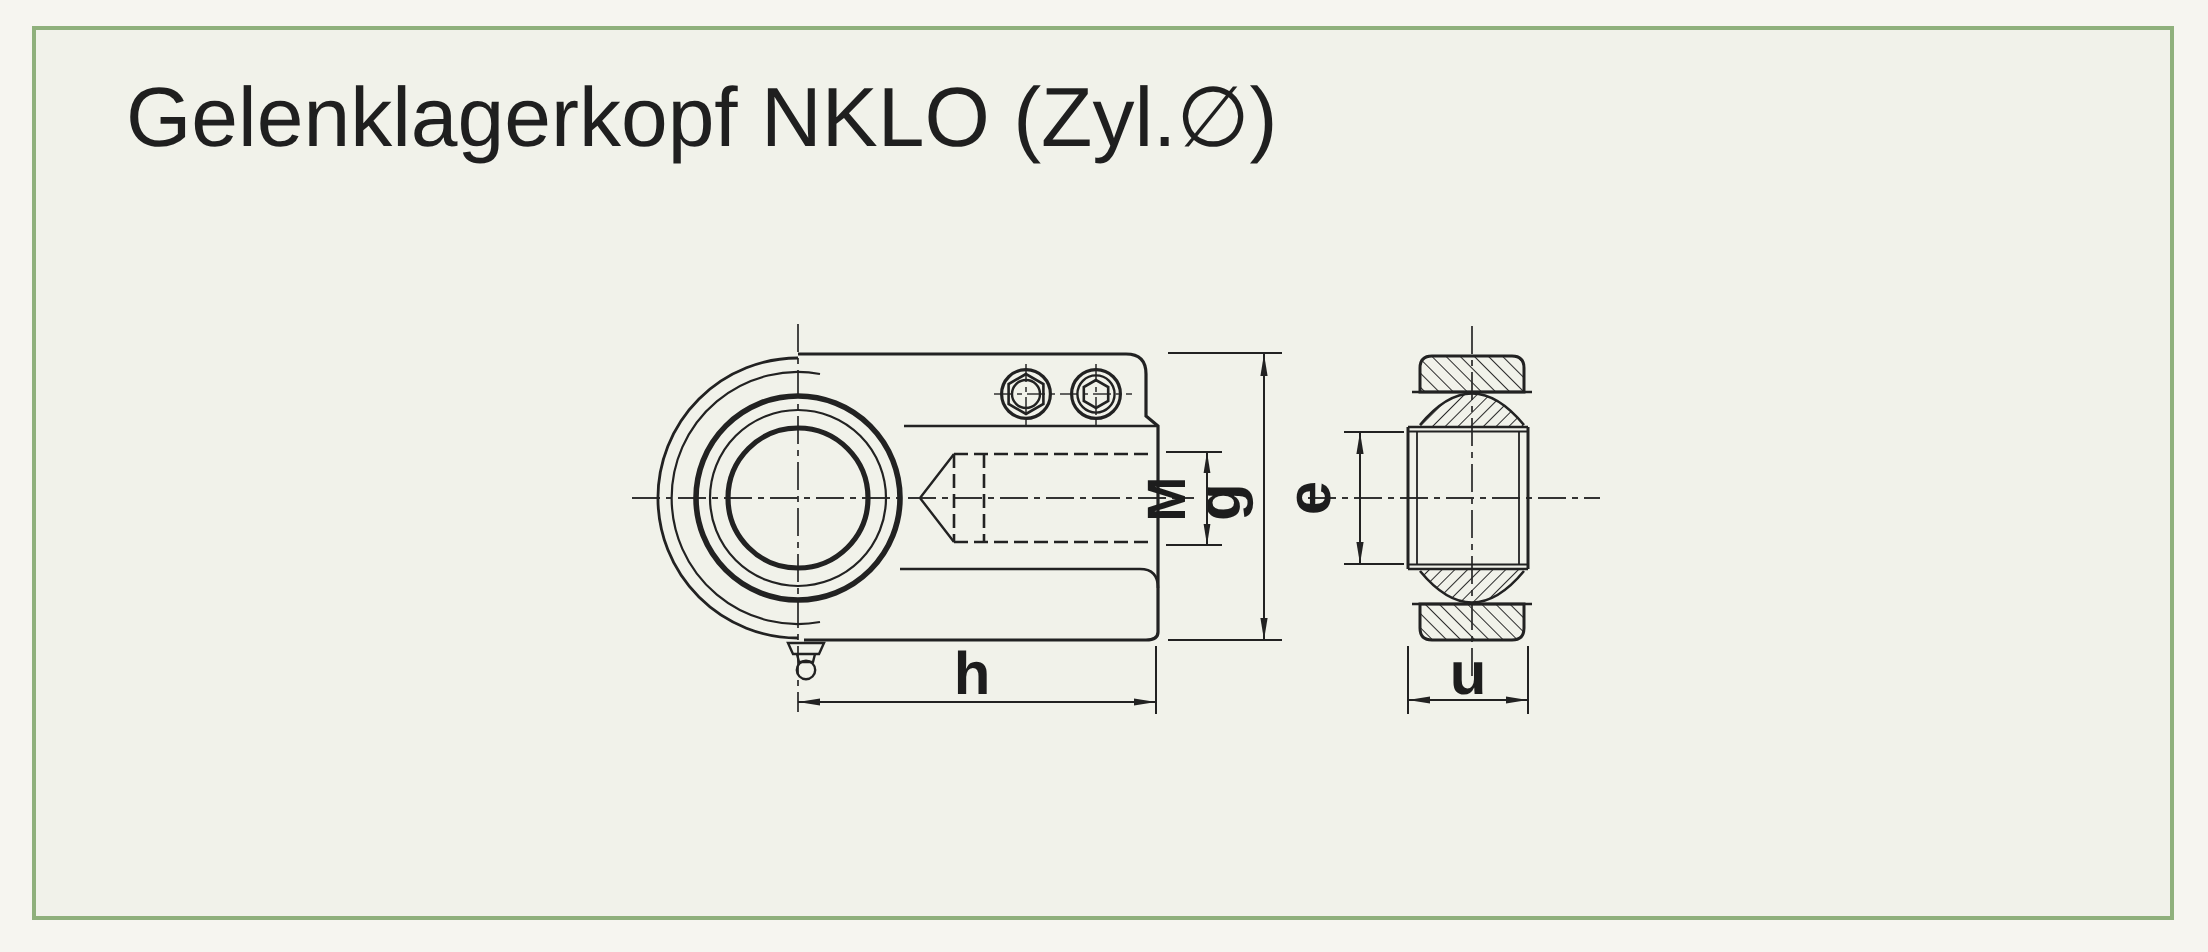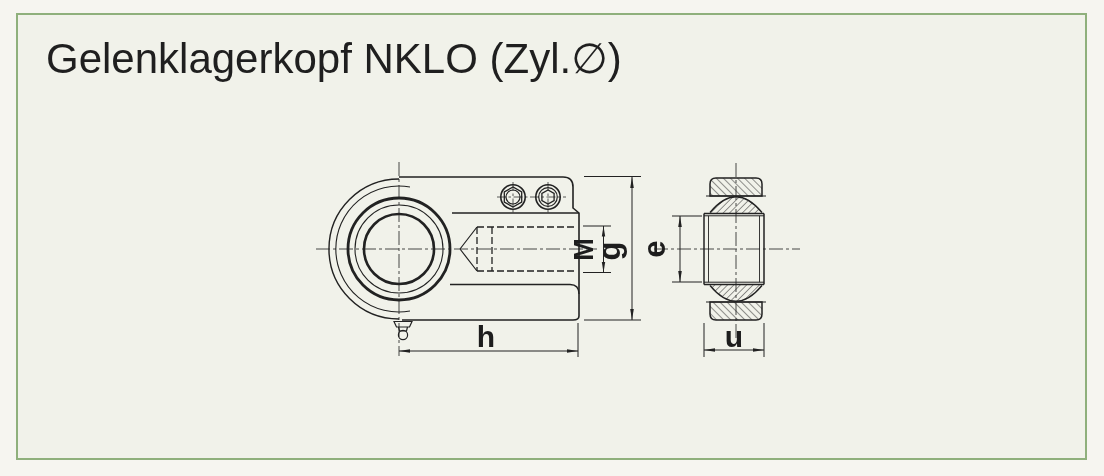--- a/index.html
+++ b/index.html
@@ -6,21 +6,21 @@
   body{
     width:1104px;height:476px;position:relative;overflow:hidden;
     background:#f6f5f0;
     font-family:"Liberation Sans", sans-serif;
   }
   .frame{
     position:absolute;left:16px;top:13px;width:1067px;height:443px;
     border:2px solid #8fb07c;background:#f1f2ea;
   }
   .page-title{
-    position:absolute;left:46px;top:34px;
+    position:absolute;left:63px;top:34px;
     font-size:42px;color:#1f1f1f;letter-spacing:0px;white-space:nowrap;
   }
   svg.drawing{position:absolute;left:0;top:0;}
   .dimtext{font-family:"Liberation Sans",sans-serif;font-weight:bold;fill:#1d1d1d;}
 </style>
 </head>
 <body>
 
 <div class="frame"></div>
 

